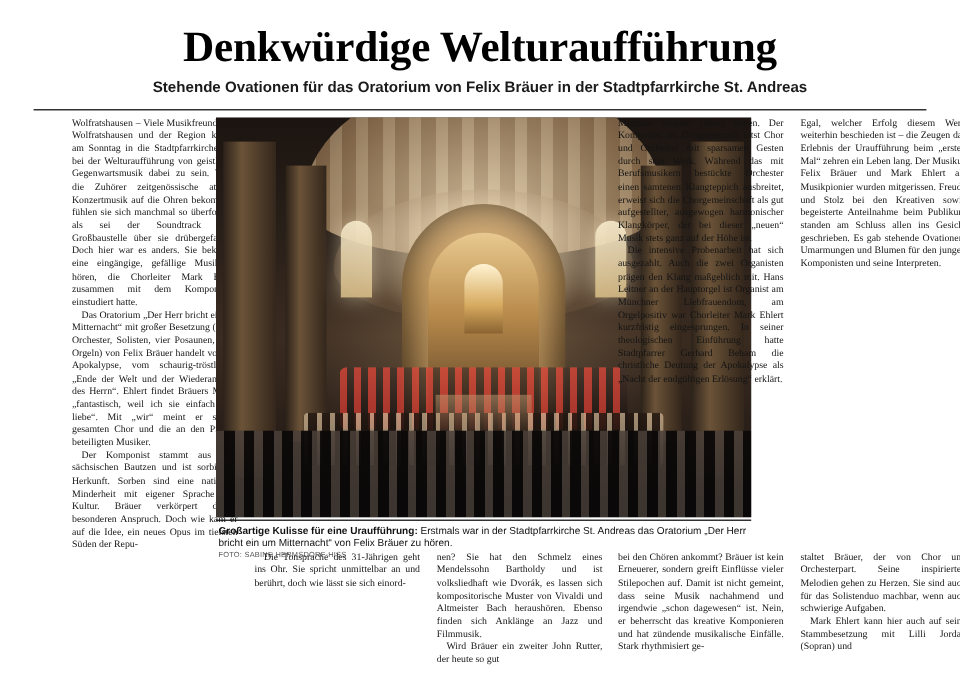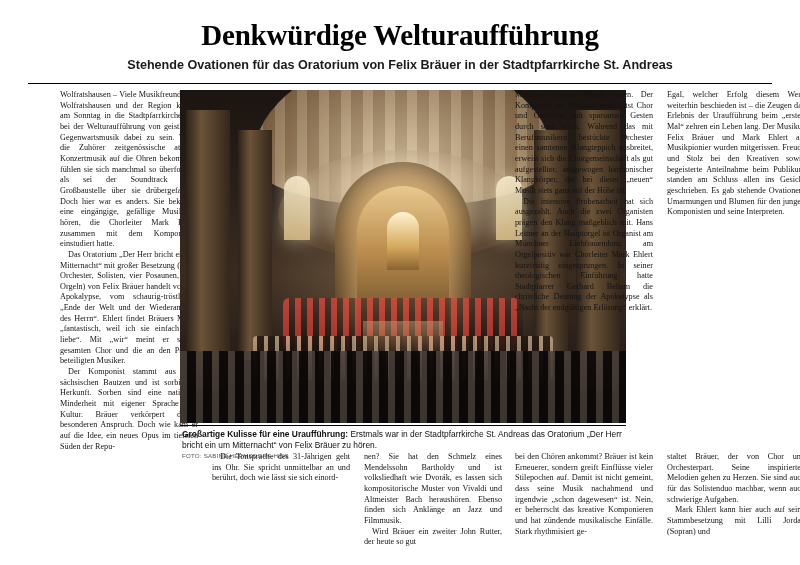--- a/index.html
+++ b/index.html
@@ -21,21 +21,21 @@
     position: absolute;
     left: 28px;
     top: 10px;
     width: 744px;
     height: 545px;
   }
   .headline {
     text-align: center;
     font-family: "Liberation Serif", serif;
     font-weight: bold;
-    font-size: 29px;
+    font-size: 36px;
     letter-spacing: -0.2px;
     line-height: 1.1;
     margin: 10px 0 6px 0;
     color: #000;
   }
   .subhead {
     text-align: center;
     font-family: "Liberation Sans", sans-serif;
     font-weight: bold;
     font-size: 12.6px;

